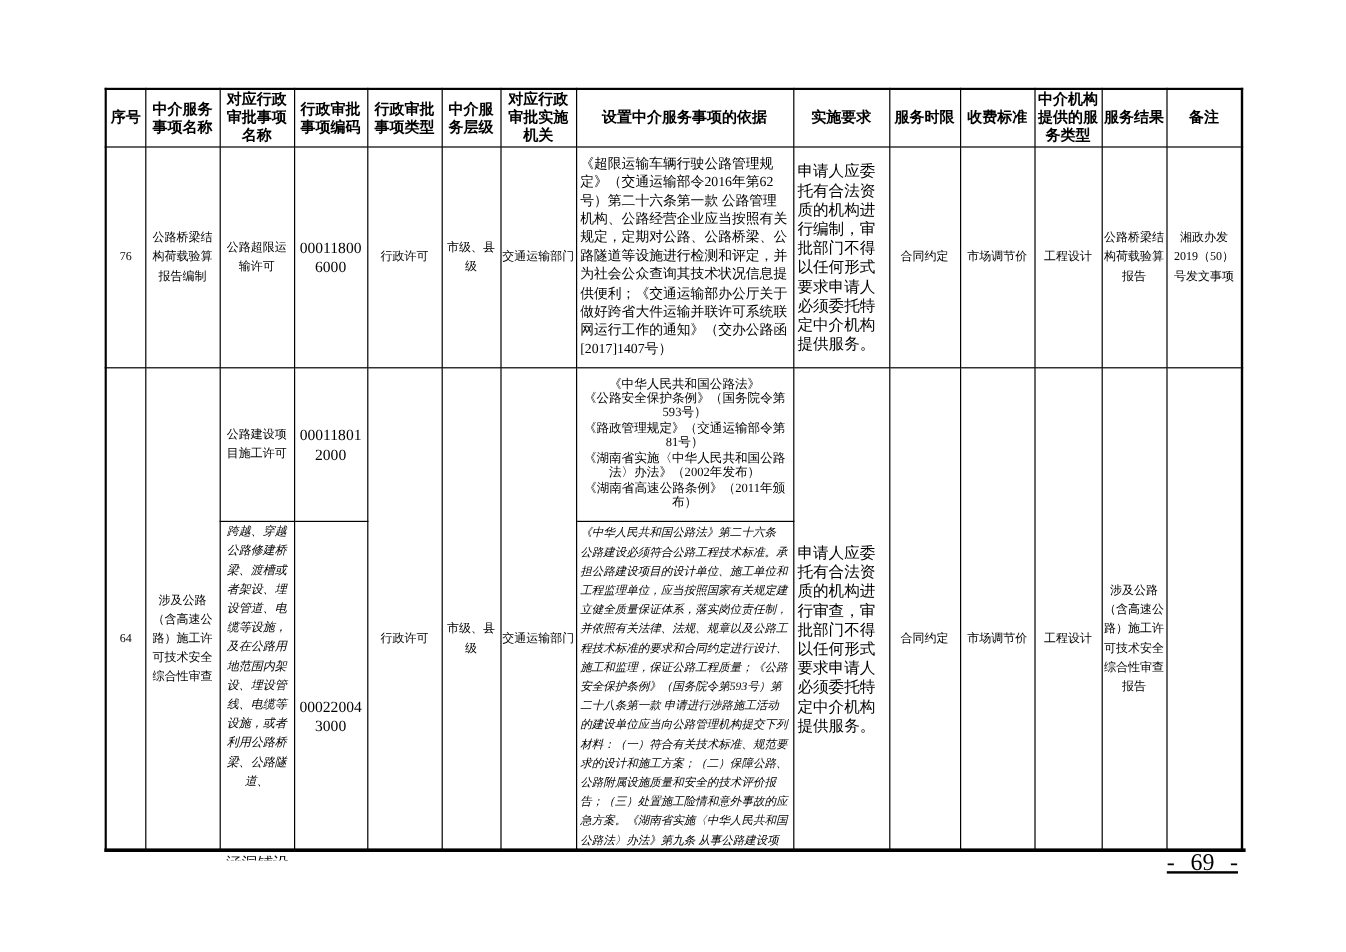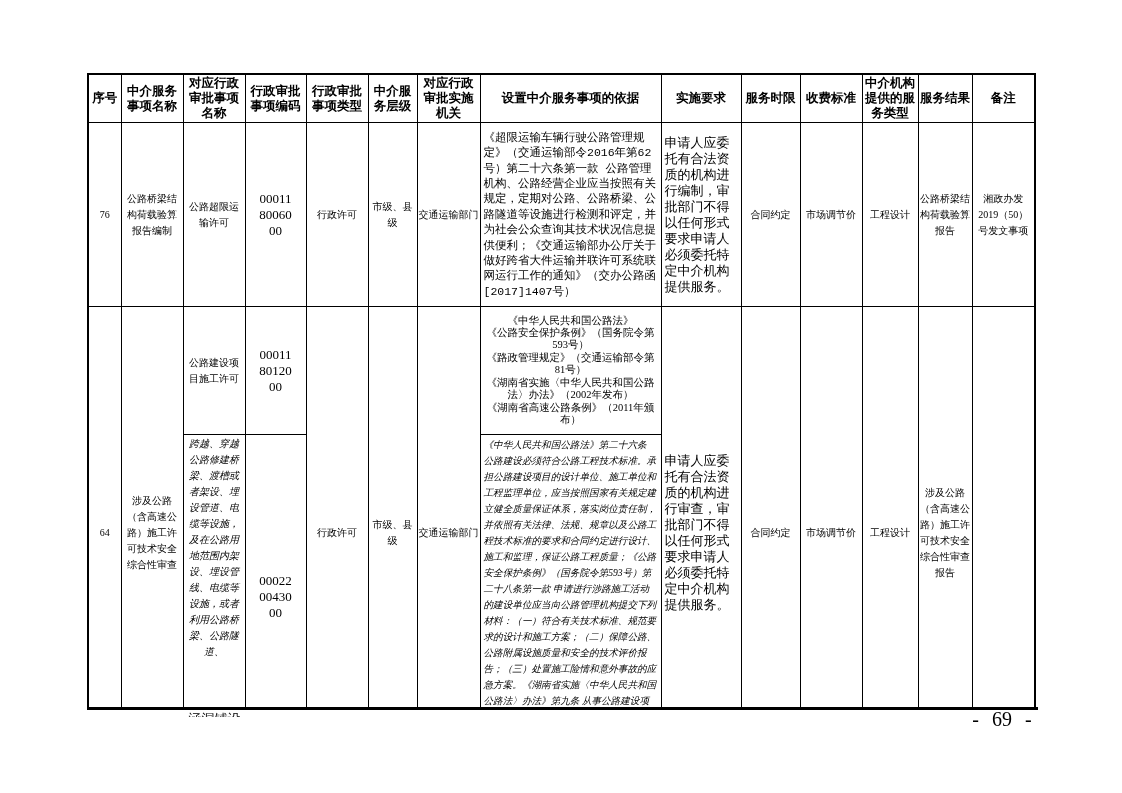--- a/index.html
+++ b/index.html
@@ -23,35 +23,35 @@
   th{font-weight:bold;font-size:12.5px;line-height:15px;padding:1px 0;}
 
   tr.hrow{height:48px;}
   tr.r63{height:184px;}
   tr.r64a{height:128px;}
   tr.r64b{height:292px;}
 
   .cell-basis{
     text-align:left;padding:2px 3px;
   }
-  .basis-63{font-size:11.5px;line-height:15.4px;font-family:Liberation Mono, monospace;}
+  .basis-63{font-size:11.5px;line-height:15.4px;}
   .basis-64a{font-size:10.5px;line-height:12.4px;white-space:pre-wrap;text-align:center;}
   .basis-64b{font-size:9.6px;line-height:16px;}
   .cell-req{text-align:left;padding:2px 3px;font-size:13px;line-height:16px;}
-  .cell-code{word-break:break-all;padding:0 11px;font-size:13px;}
+  .cell-code{word-break:break-all;padding:0 1px;font-size:13px;}
   .v-top{vertical-align:top;font-style:italic;}
 
   .page-break-rule{position:absolute;left:87px;top:707px;width:951px;height:3px;background:#000;}
   .clip-sliver{
     position:absolute;left:185px;top:711px;width:59px;height:6px;overflow:hidden;
     font-size:13px;line-height:15px;text-align:center;
   }
   .page-number{
     position:absolute;left:942px;top:706px;width:120px;height:26px;
-    font-size:20px;line-height:26px;text-align:center;word-spacing:8px;
+    font-size:20px;line-height:26px;text-align:center;word-spacing:8px;text-decoration:underline;
   }
 </style>
 </head>
 <body>
 
 <div class="page">
 
   <div class="table-clip">
     <table class="doc">
       <colgroup>

